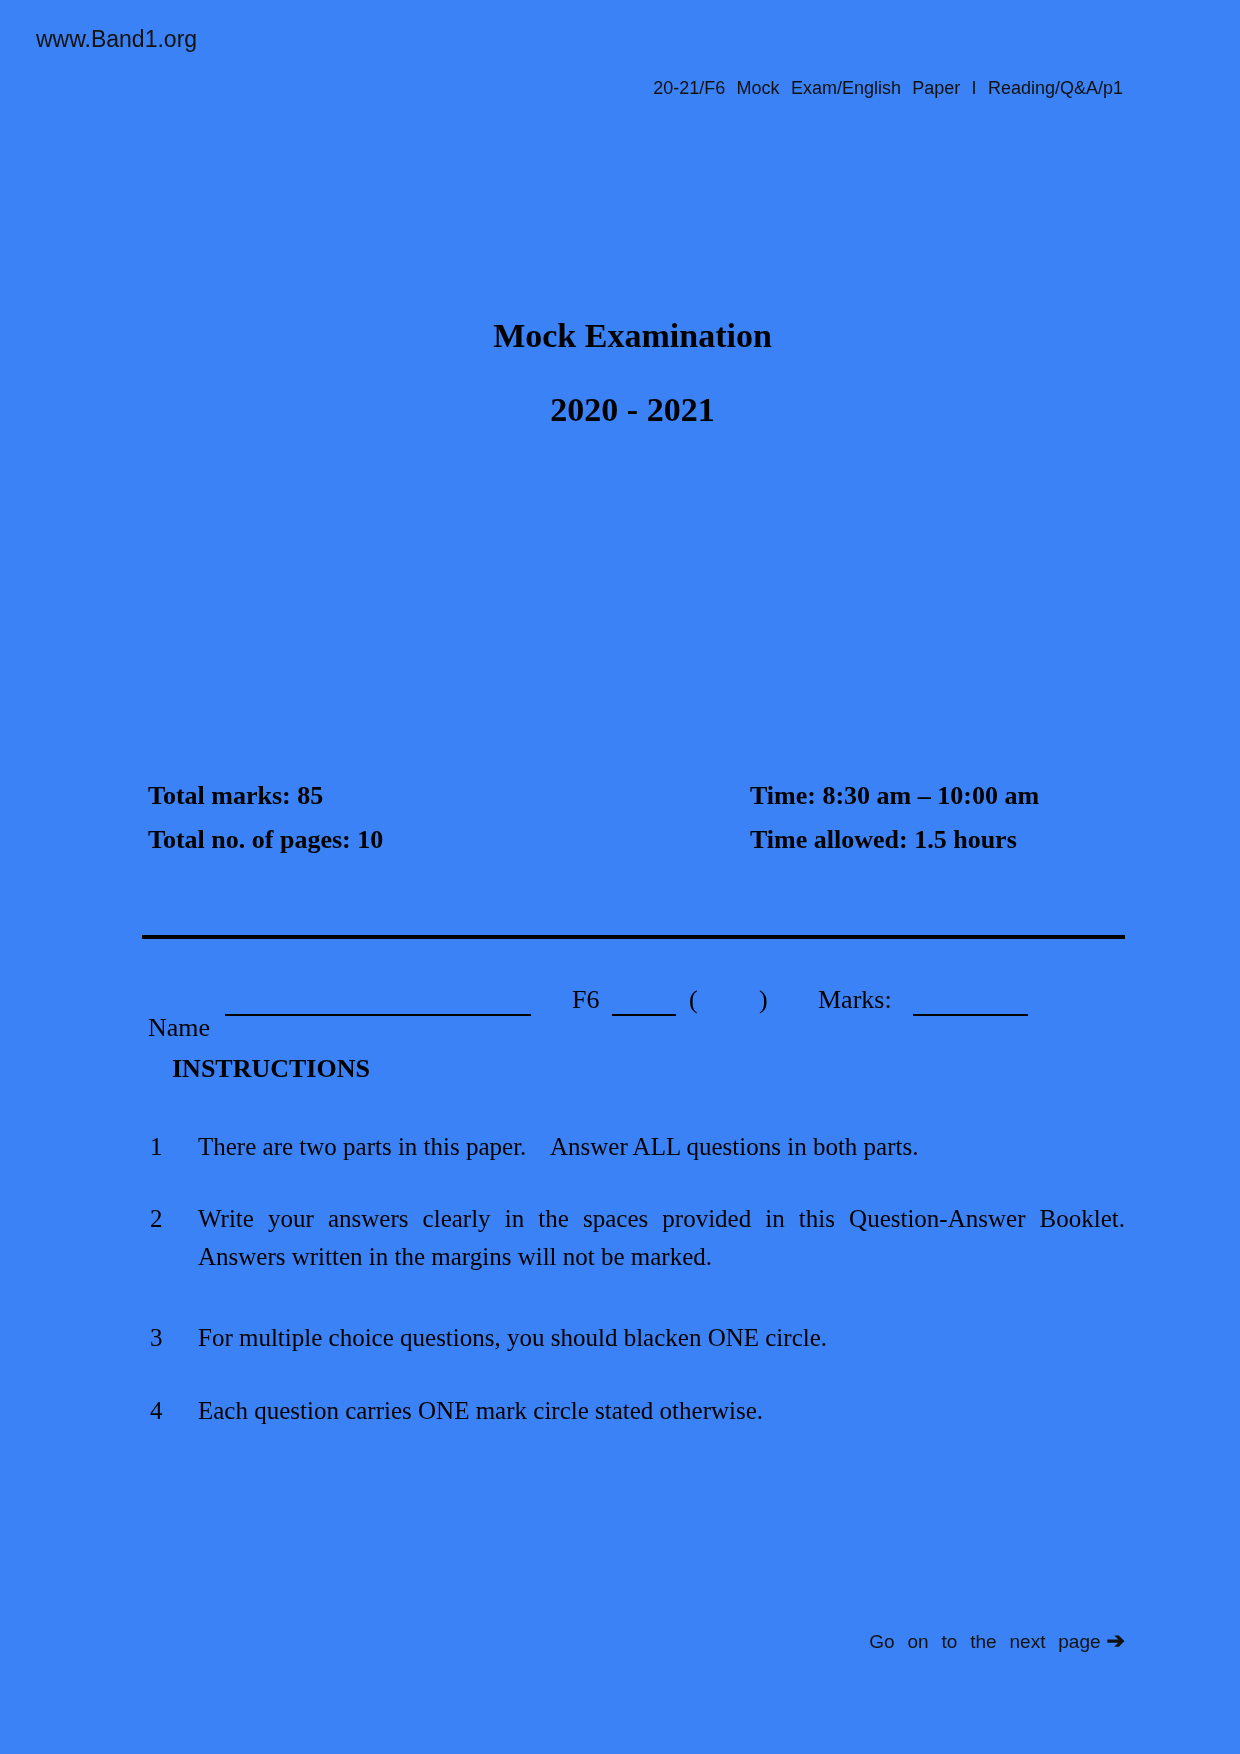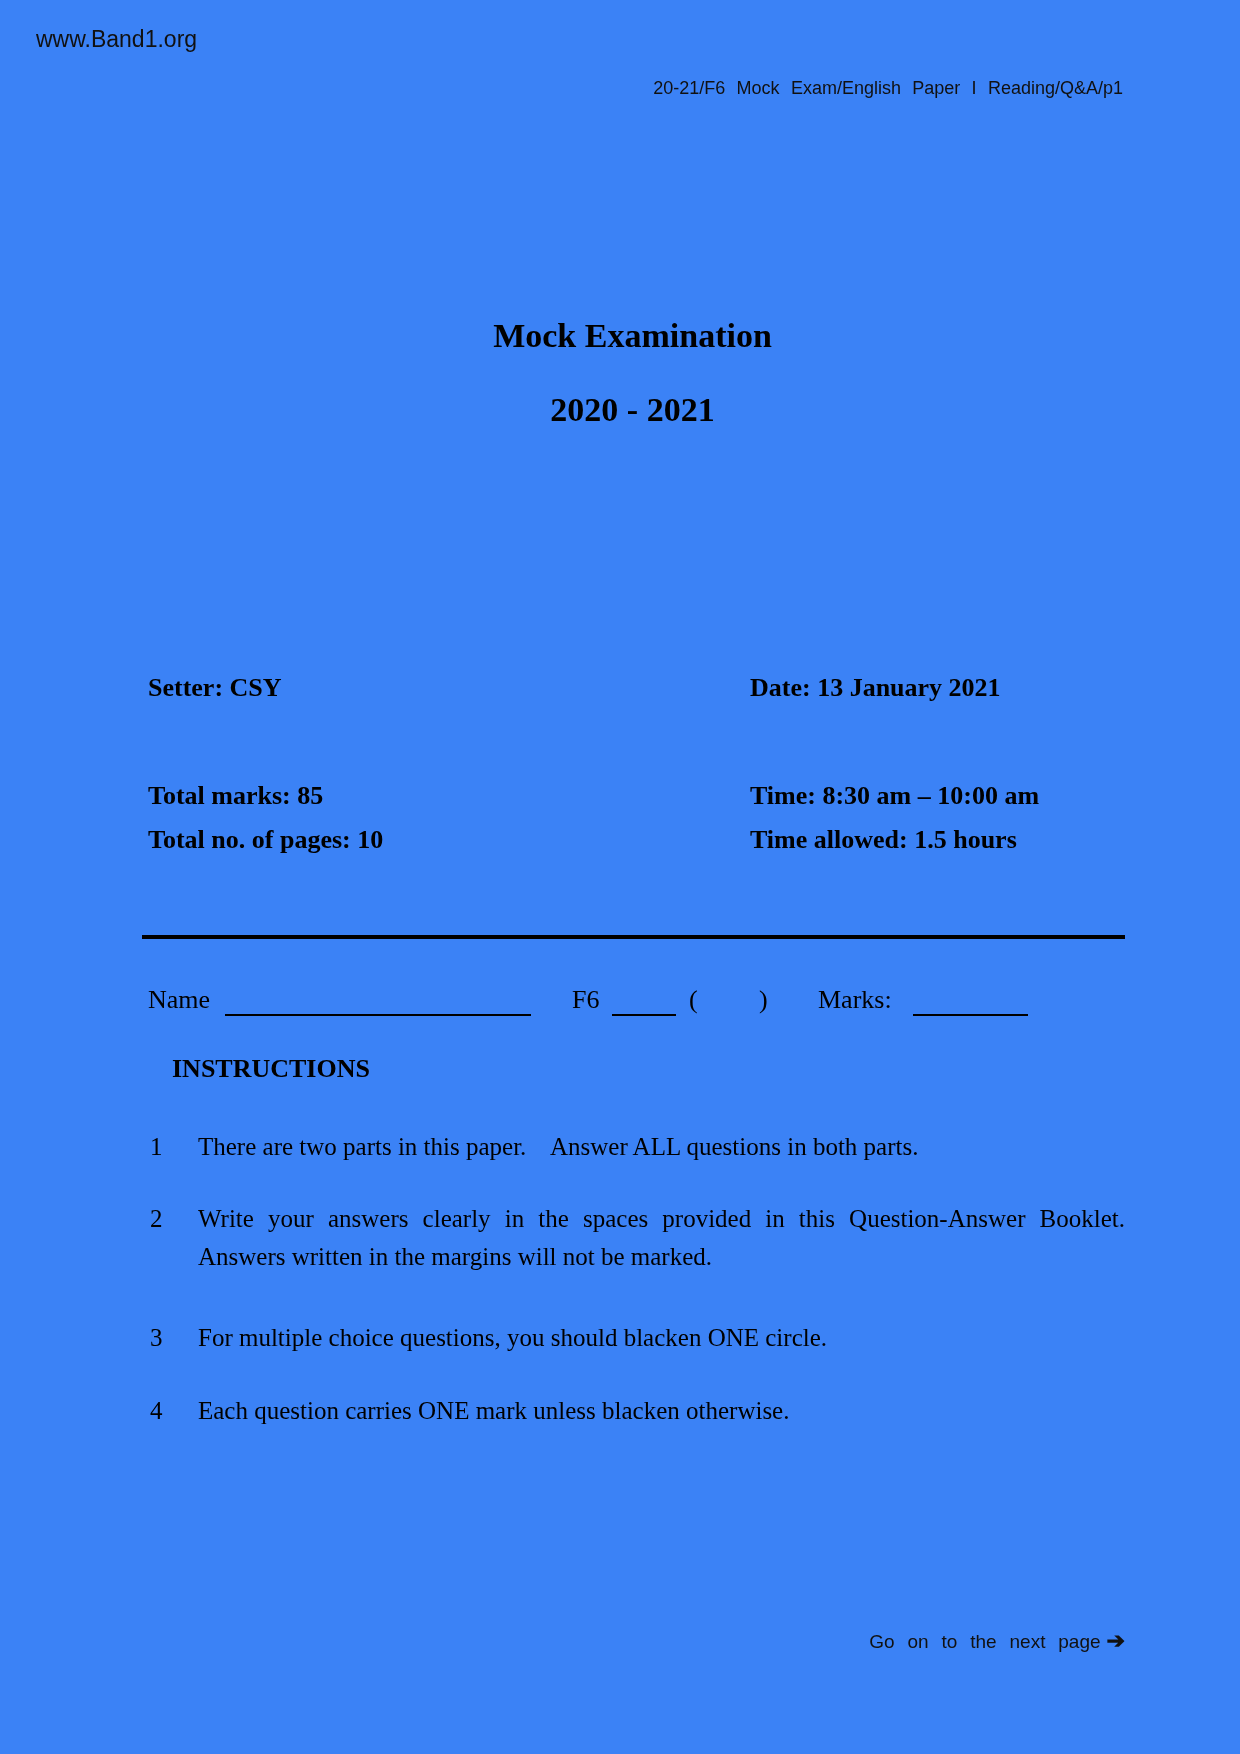--- a/index.html
+++ b/index.html
@@ -81,21 +81,21 @@
     height: 40px;
     font-size: 26px;
     line-height: 32px;
   }
   .student-row .blank {
     position: absolute;
     top: 30px;
     height: 0;
     border-bottom: 2px solid #000000;
   }
-  .lbl-name   { position: absolute; left: 148px; }
+  .lbl-name   { position: absolute; left: 148px; margin-top: 28px; }
   .blank-name { left: 225px; width: 306px; }
   .lbl-f6     { position: absolute; left: 572px; }
   .blank-f6   { left: 612px; width: 64px; }
   .paren-open  { position: absolute; left: 689px; }
   .paren-close { position: absolute; left: 759px; }
   .lbl-marks  { position: absolute; left: 818px; }
   .blank-marks{ left: 913px; width: 115px; }
 
   .instructions-heading {
     left: 148px;
@@ -145,24 +145,20 @@
 
 <div class="page">
 
   <div class="abs watermark">www.Band1.org</div>
 
   <div class="abs doc-ref">20-21/F6 Mock Exam/English Paper I Reading/Q&amp;A/p1</div>
 
   <div class="abs title-line t2">Mock Examination</div>
   <div class="abs title-line t3">2020 - 2021</div>
 
-  <div class="abs info-row i1">
-    <span>Setter: CSY</span>
-    <span class="info-right">Date: 13 January 2021</span>
-  </div>
   <div class="abs info-row i2">
     <span>Total marks: 85</span>
     <span class="info-right">Time: 8:30 am – 10:00 am</span>
   </div>
   <div class="abs info-row i3">
     <span>Total no. of pages: 10</span>
     <span class="info-right">Time allowed: 1.5 hours</span>
   </div>
 
   <div class="abs rule"></div>
@@ -187,20 +183,20 @@
   <div class="abs instruction q2">
     <span class="num">2</span>
     <span class="txt">Write your answers clearly in the spaces provided in this Question-Answer Booklet.    Answers written in the margins will not be marked.</span>
   </div>
   <div class="abs instruction q3">
     <span class="num">3</span>
     <span class="txt">For multiple choice questions, you should blacken ONE circle.</span>
   </div>
   <div class="abs instruction q4">
     <span class="num">4</span>
-    <span class="txt">Each question carries ONE mark unless blacken otherwise.</span>
+    <span class="txt">Each question carries ONE mark circle stated otherwise.</span>
   </div>
 
   <div class="abs footer">
     <span>Go on to the next page</span><span class="arrow">➔</span>
   </div>
 
 </div>
 
 </body></html>

